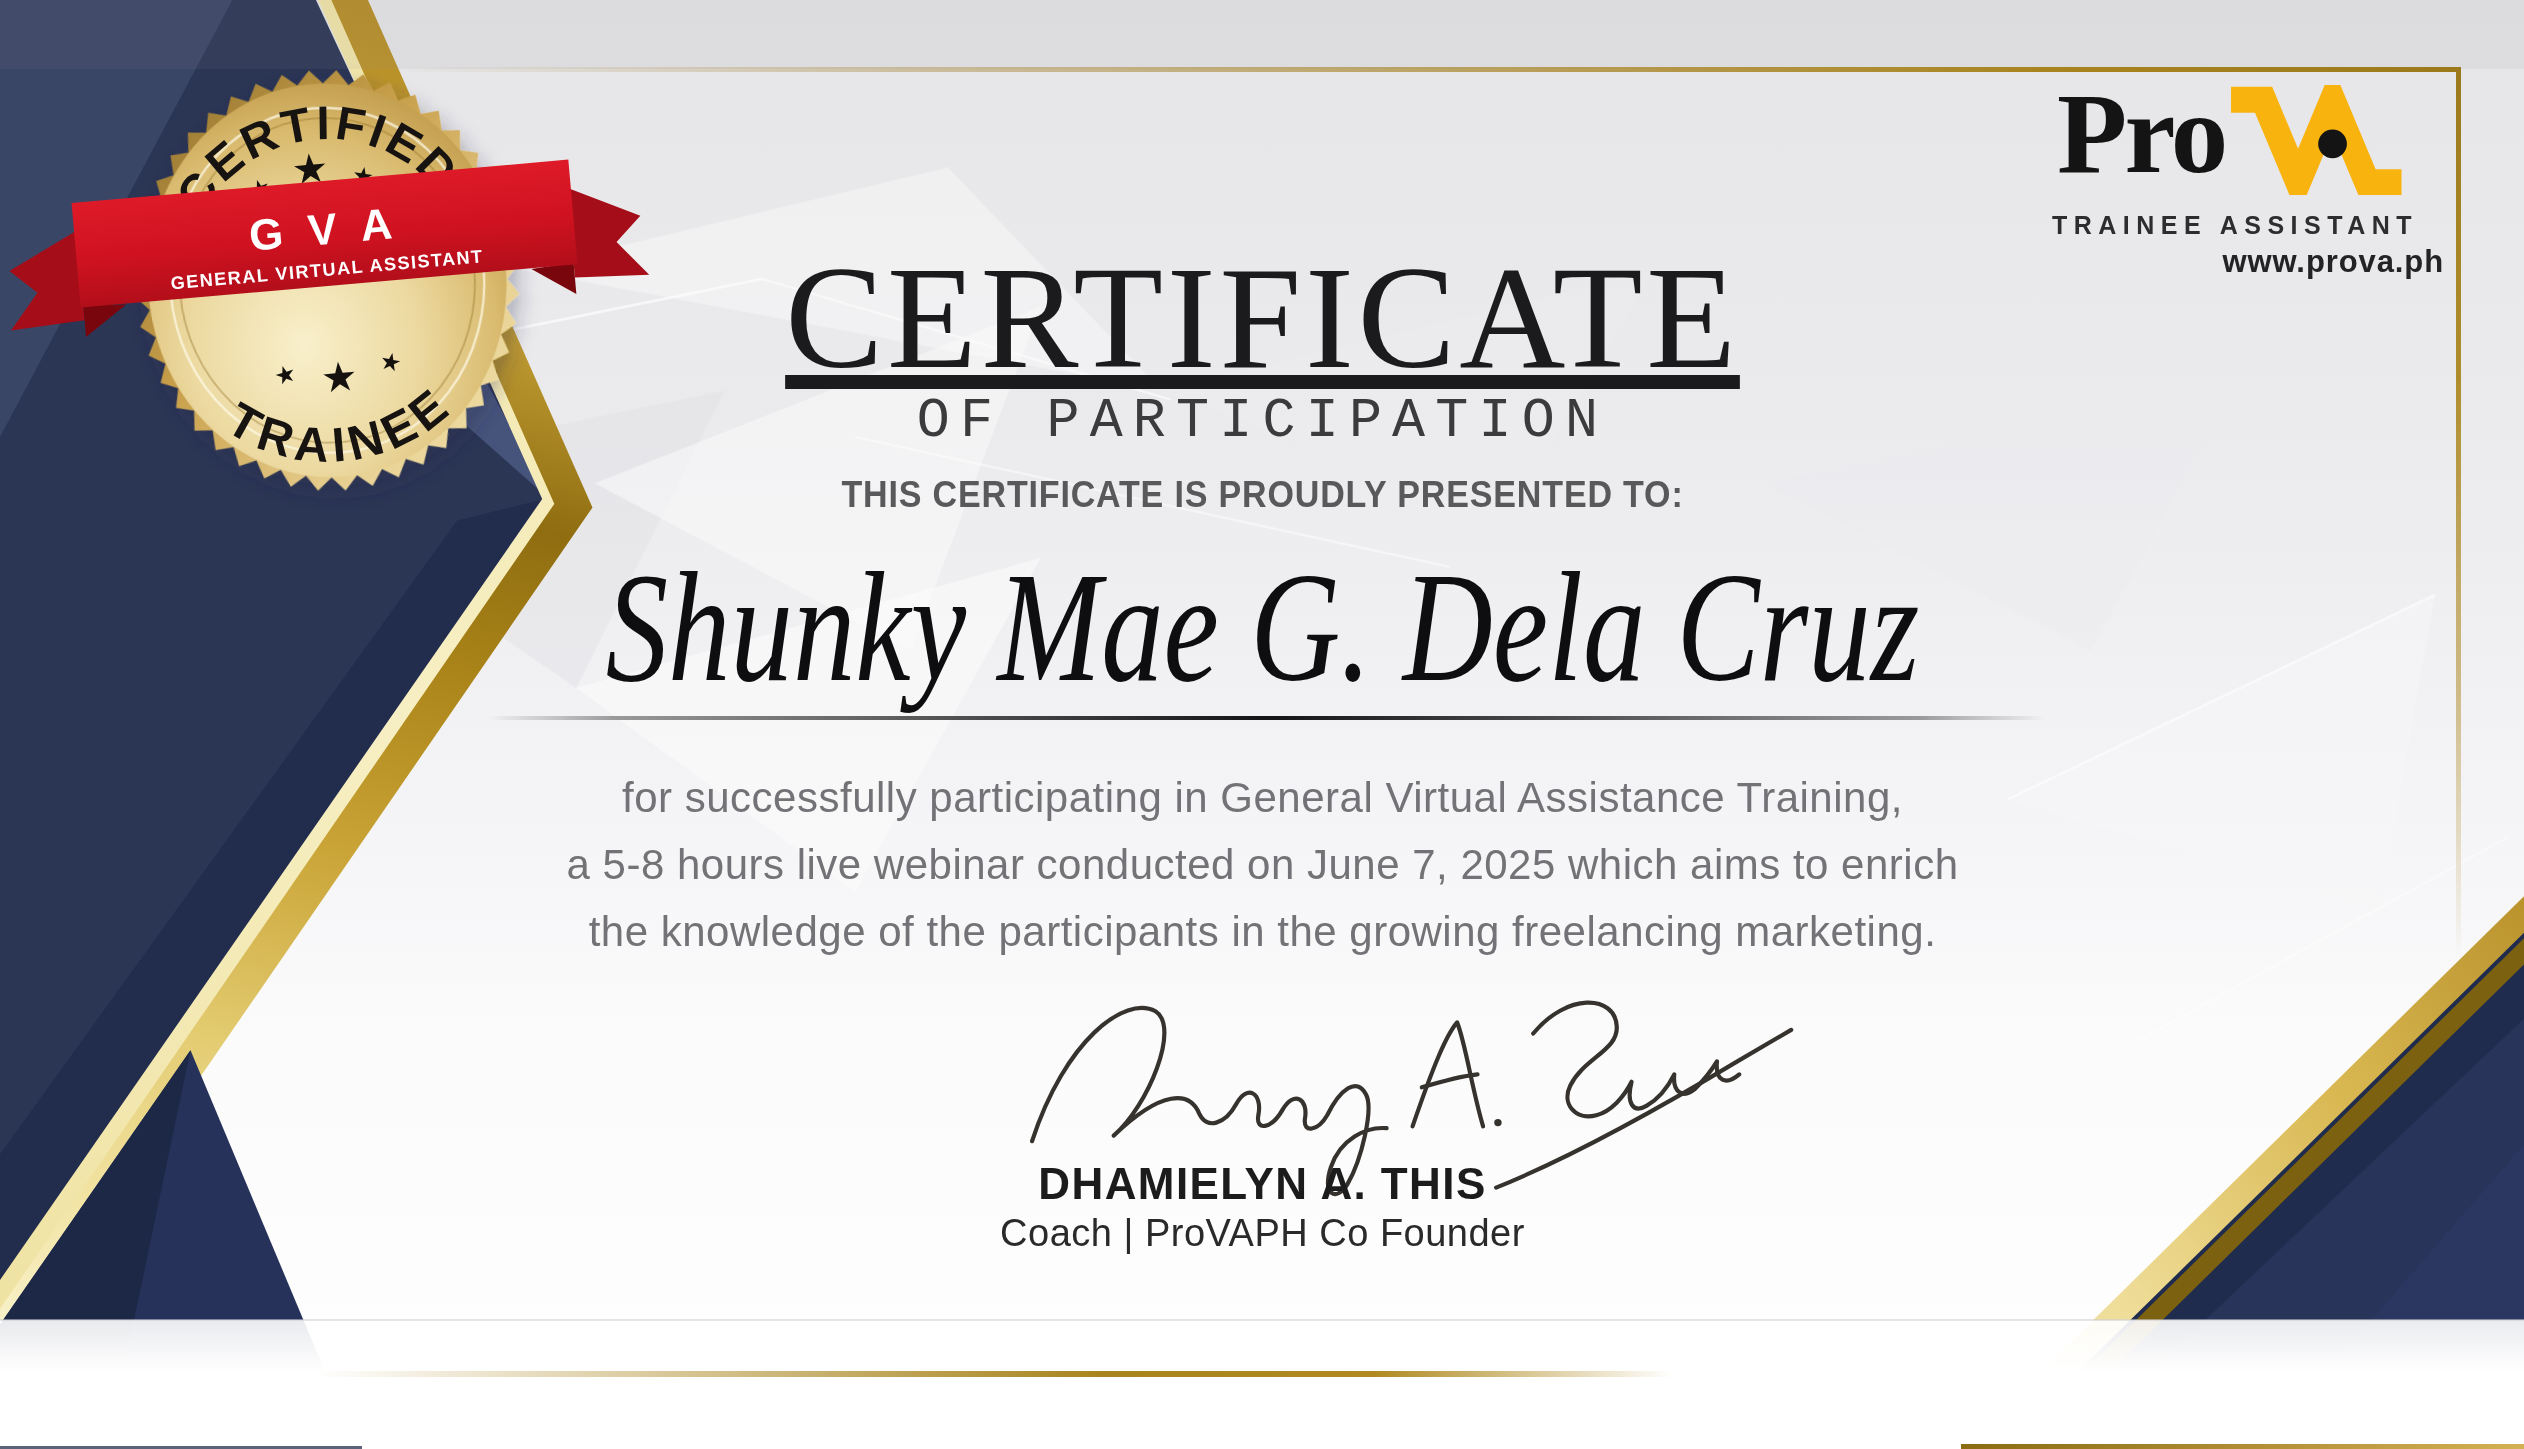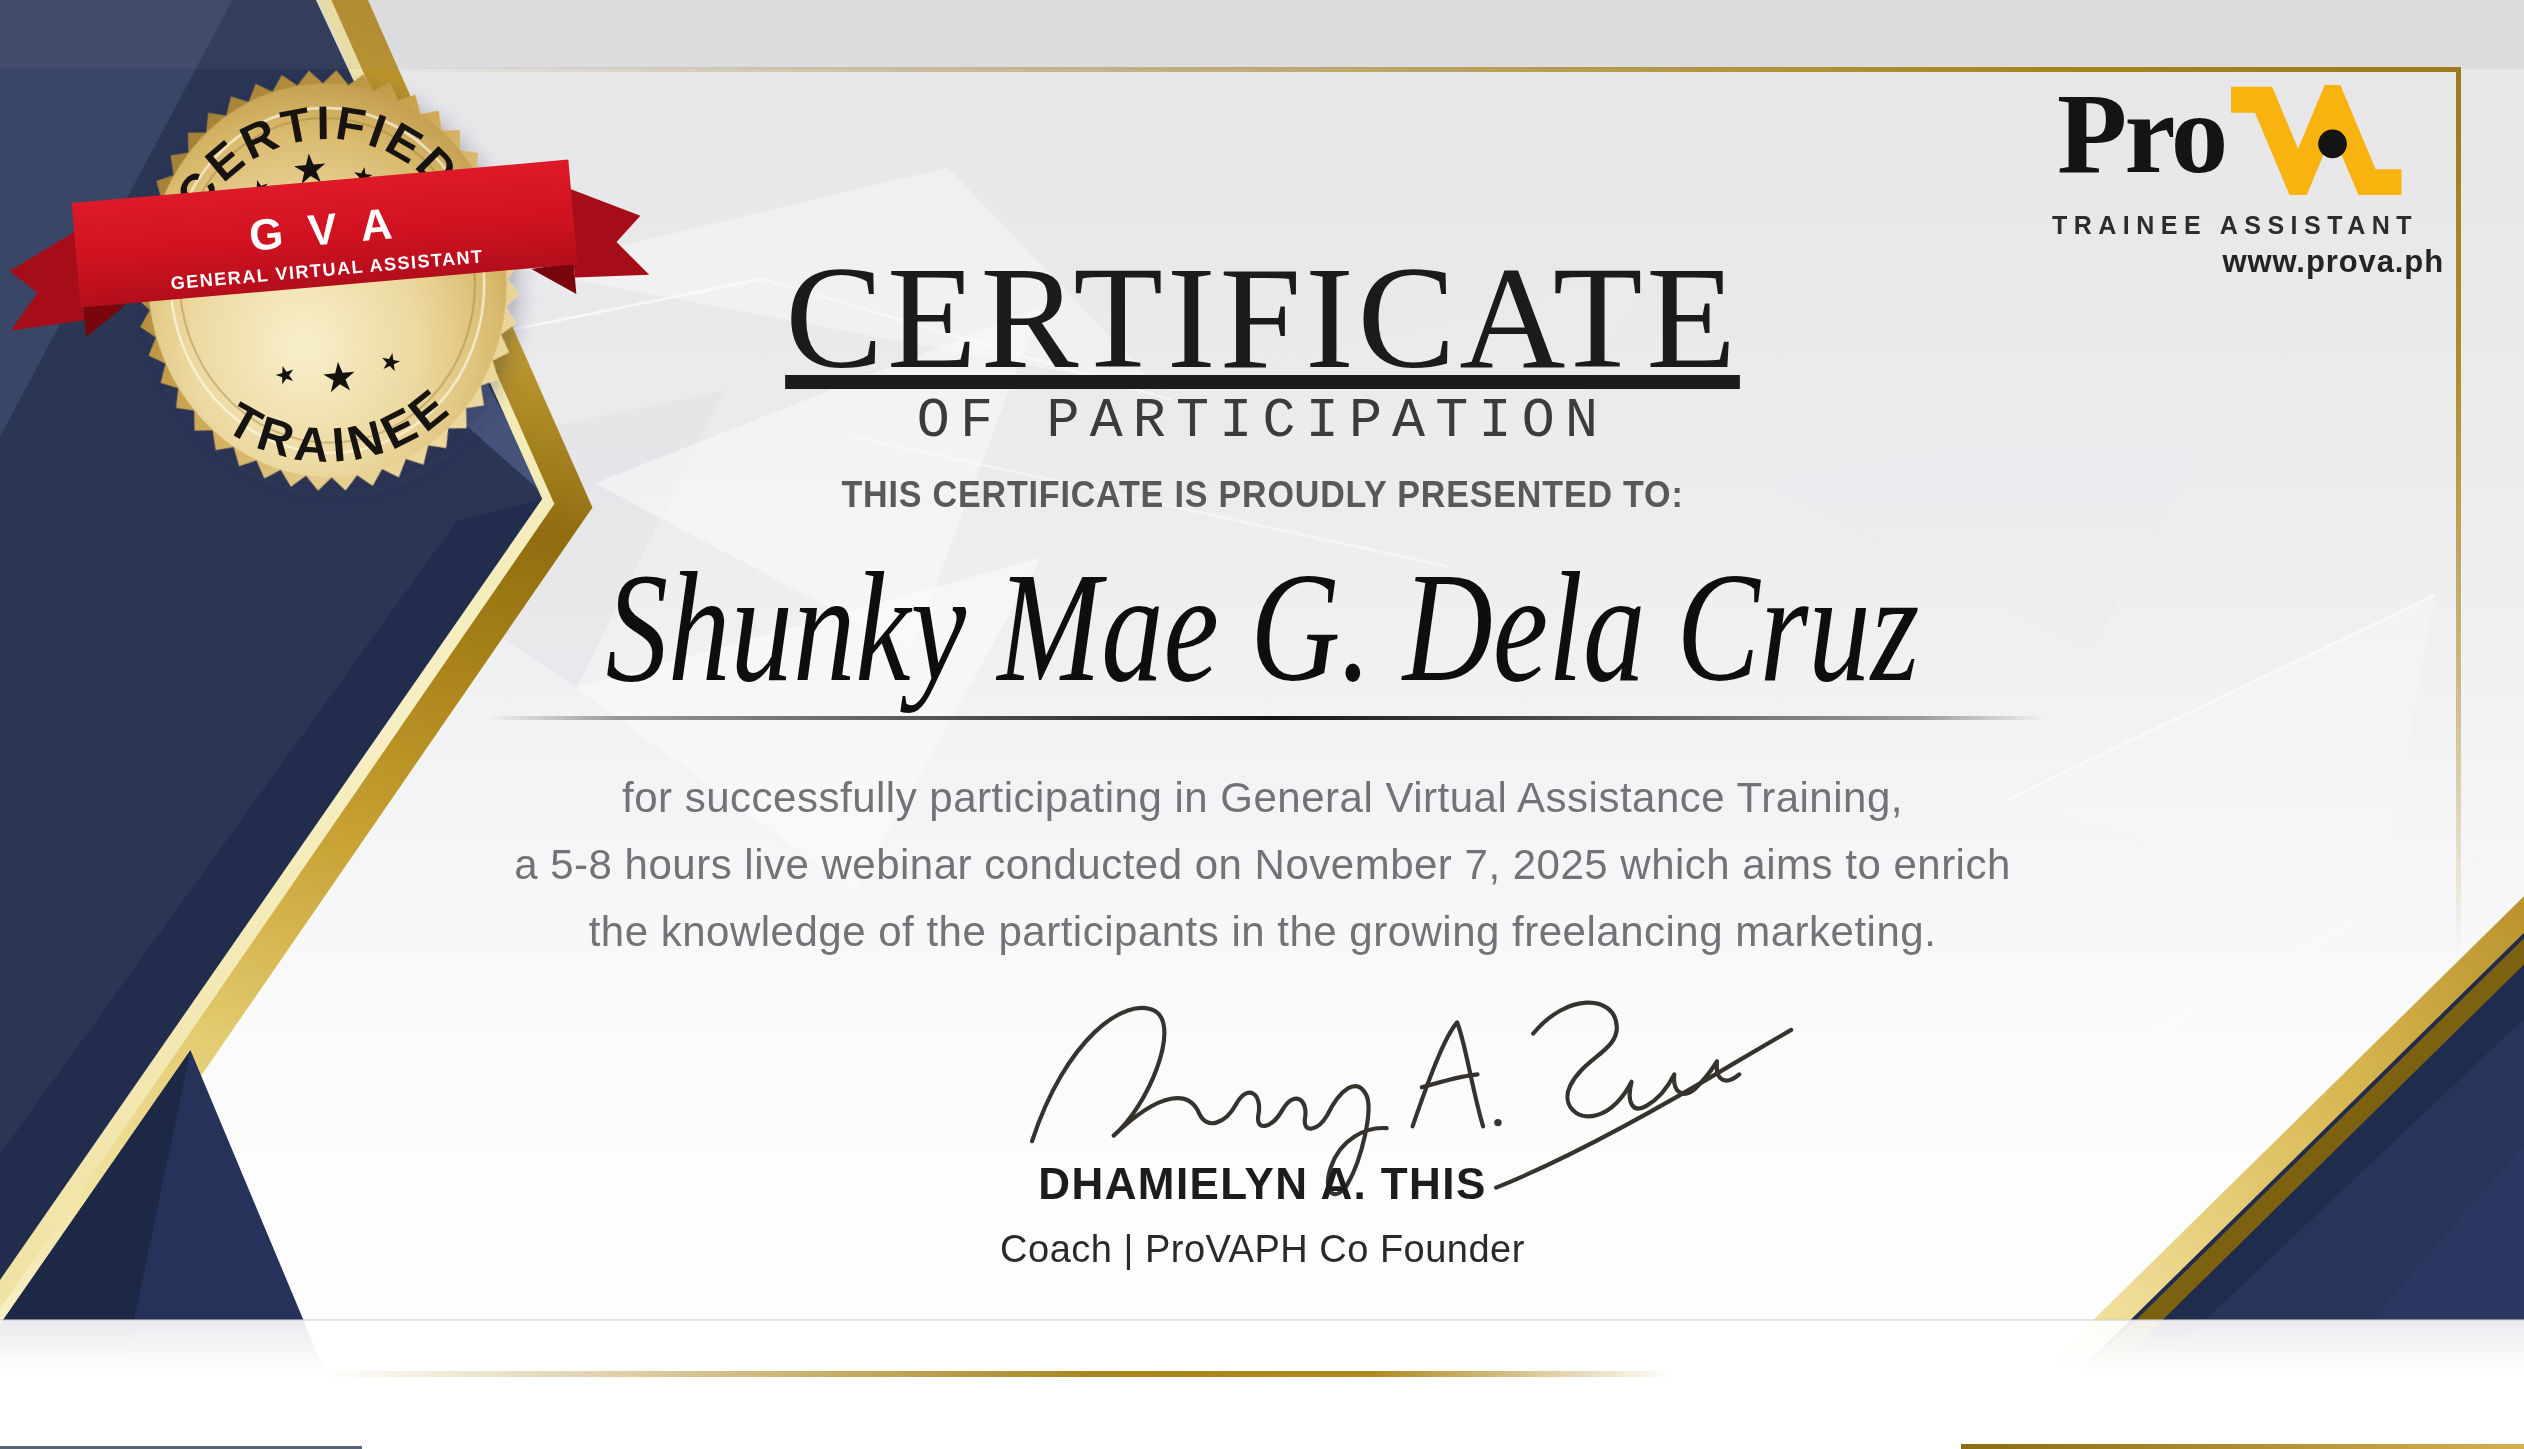--- a/index.html
+++ b/index.html
@@ -15,21 +15,21 @@
   .subtitle{top:394px;font-family:Liberation Mono, monospace;font-weight:400;font-size:55px;
             letter-spacing:10.2px;color:#3b3b3e;line-height:1;}
   .presented{top:476px;font-weight:700;font-size:37px;letter-spacing:0.9px;color:#59595c;
              transform:scaleX(.92);line-height:1;}
   .recipient{top:550px;font-family:"Liberation Serif",serif;font-style:italic;font-weight:400;
              font-size:156px;color:#0e0e10;line-height:1;transform:scaleX(.8);}
   .divider{top:716px;left:488px;width:1557px;height:3.7px;
            background:linear-gradient(90deg,rgba(150,150,150,0) 0%,#9a9a9a 8%,#4a4a4a 32%,#141414 50%,#4a4a4a 68%,#9a9a9a 92%,rgba(150,150,150,0) 100%);}
   .bodytext{top:764px;font-size:42px;line-height:67px;letter-spacing:0.5px;color:#737377;font-weight:400;}
   .sig-name{top:1162px;font-weight:700;font-size:44px;letter-spacing:1.4px;color:#1c1c1c;line-height:1;}
-  .sig-title{top:1214px;font-weight:400;font-size:38px;letter-spacing:0.5px;color:#2a2a2a;line-height:1;margin-top:16px;}
+  .sig-title{top:1214px;font-weight:400;font-size:38px;letter-spacing:0.5px;color:#2a2a2a;line-height:1;}
   
   .logo{top:85px;left:2026px;width:418px;text-align:center;}
   .logo-row{display:flex;align-items:flex-start;justify-content:center;height:119px;}
   .logo-word{font-weight:700;font-size:115px;line-height:97px;color:#141414;letter-spacing:-2.8px;font-family:Liberation Serif, serif;}
   .logo-tag{margin-top:7.4px;font-weight:700;font-size:25px;letter-spacing:6.5px;color:#2d2d2f;}
   .logo-web{margin-top:3.7px;font-weight:700;font-size:31px;letter-spacing:0.9px;color:#232325;text-align:right;}
   
   .top-shade{top:0;left:0;width:2525px;height:69px;background:rgba(140,140,150,.10);}
   .hl-top{top:67px;left:390px;width:2070px;height:4.6px;
           background:linear-gradient(90deg,rgba(170,140,70,0) 0%,rgba(170,140,70,.45) 25%,#a8841f 80%,#9c7a1c 100%);}
@@ -200,21 +200,21 @@
   </div>
 
   <div class="abs col-center title">CERTIFICATE</div>
   <div class="abs col-center subtitle">OF PARTICIPATION</div>
   <div class="abs col-center presented">THIS CERTIFICATE IS PROUDLY PRESENTED TO:</div>
   <div class="abs col-center recipient">Shunky Mae G. Dela Cruz</div>
   <div class="abs divider"></div>
 
   <div class="abs col-center bodytext">
     <div>for successfully participating in General Virtual Assistance Training,</div>
-    <div>a 5-8 hours live webinar conducted on November 7, 2025 which aims to enrich</div>
+    <div>a 5-8 hours live webinar conducted on June 7, 2025 which aims to enrich</div>
     <div>the knowledge of the participants in the growing freelancing marketing.</div>
   </div>
 
   <svg class="abs" style="top:976px;left:976px" width="836" height="232" viewBox="0 0 900 250">
     <g fill="none" stroke="#36322e" stroke-width="4.5" stroke-linecap="round" stroke-linejoin="round">
       <path d="M 60,178 C 95,70 160,20 193,38 C 220,55 185,140 148,172 C 200,122 230,124 240,148
                C 248,166 268,160 280,138 C 292,116 308,126 304,149 C 300,168 318,165 330,144
                C 342,123 358,132 354,154 C 352,170 368,167 378,150 C 392,122 410,108 420,128
                C 428,144 415,198 400,224 C 388,244 372,236 382,206 C 392,176 420,162 442,164"></path>
       <path d="M 470,162 C 492,98 506,64 518,50 C 527,72 534,122 546,162"></path>

